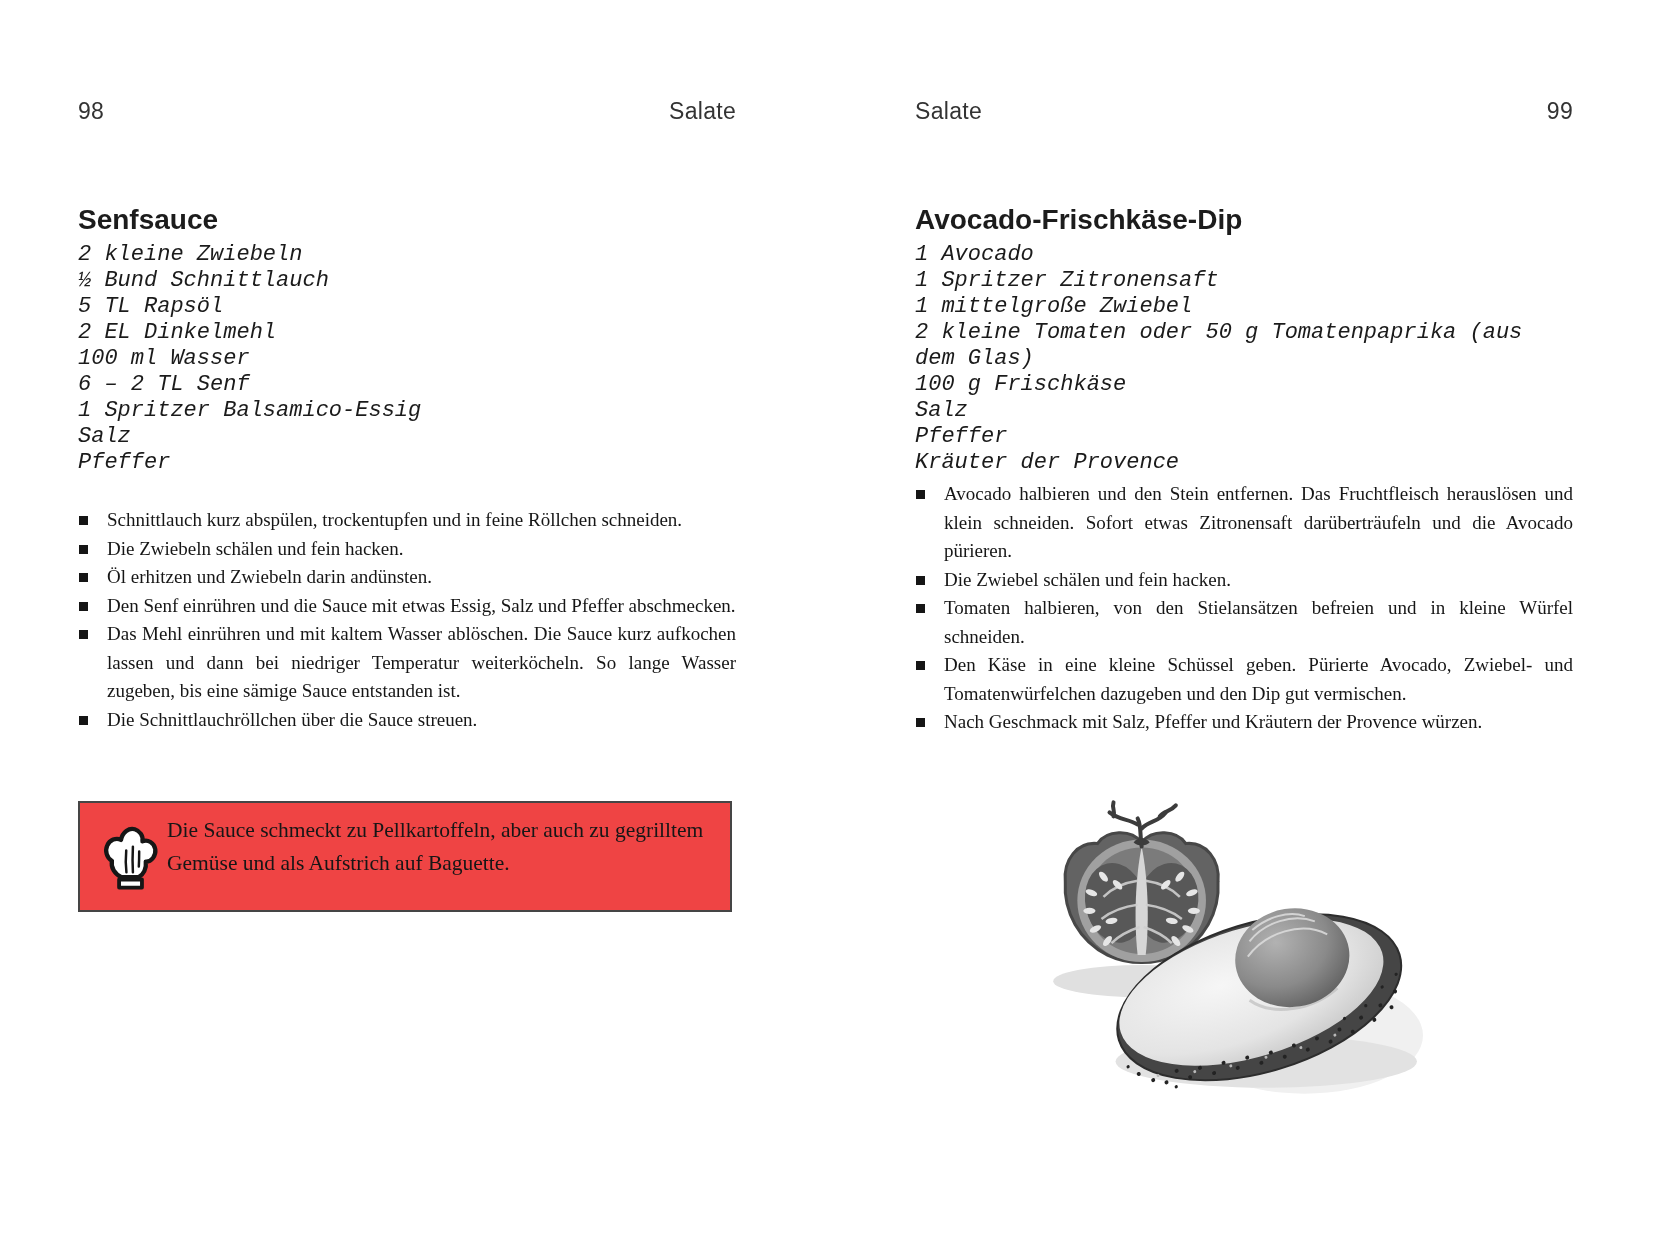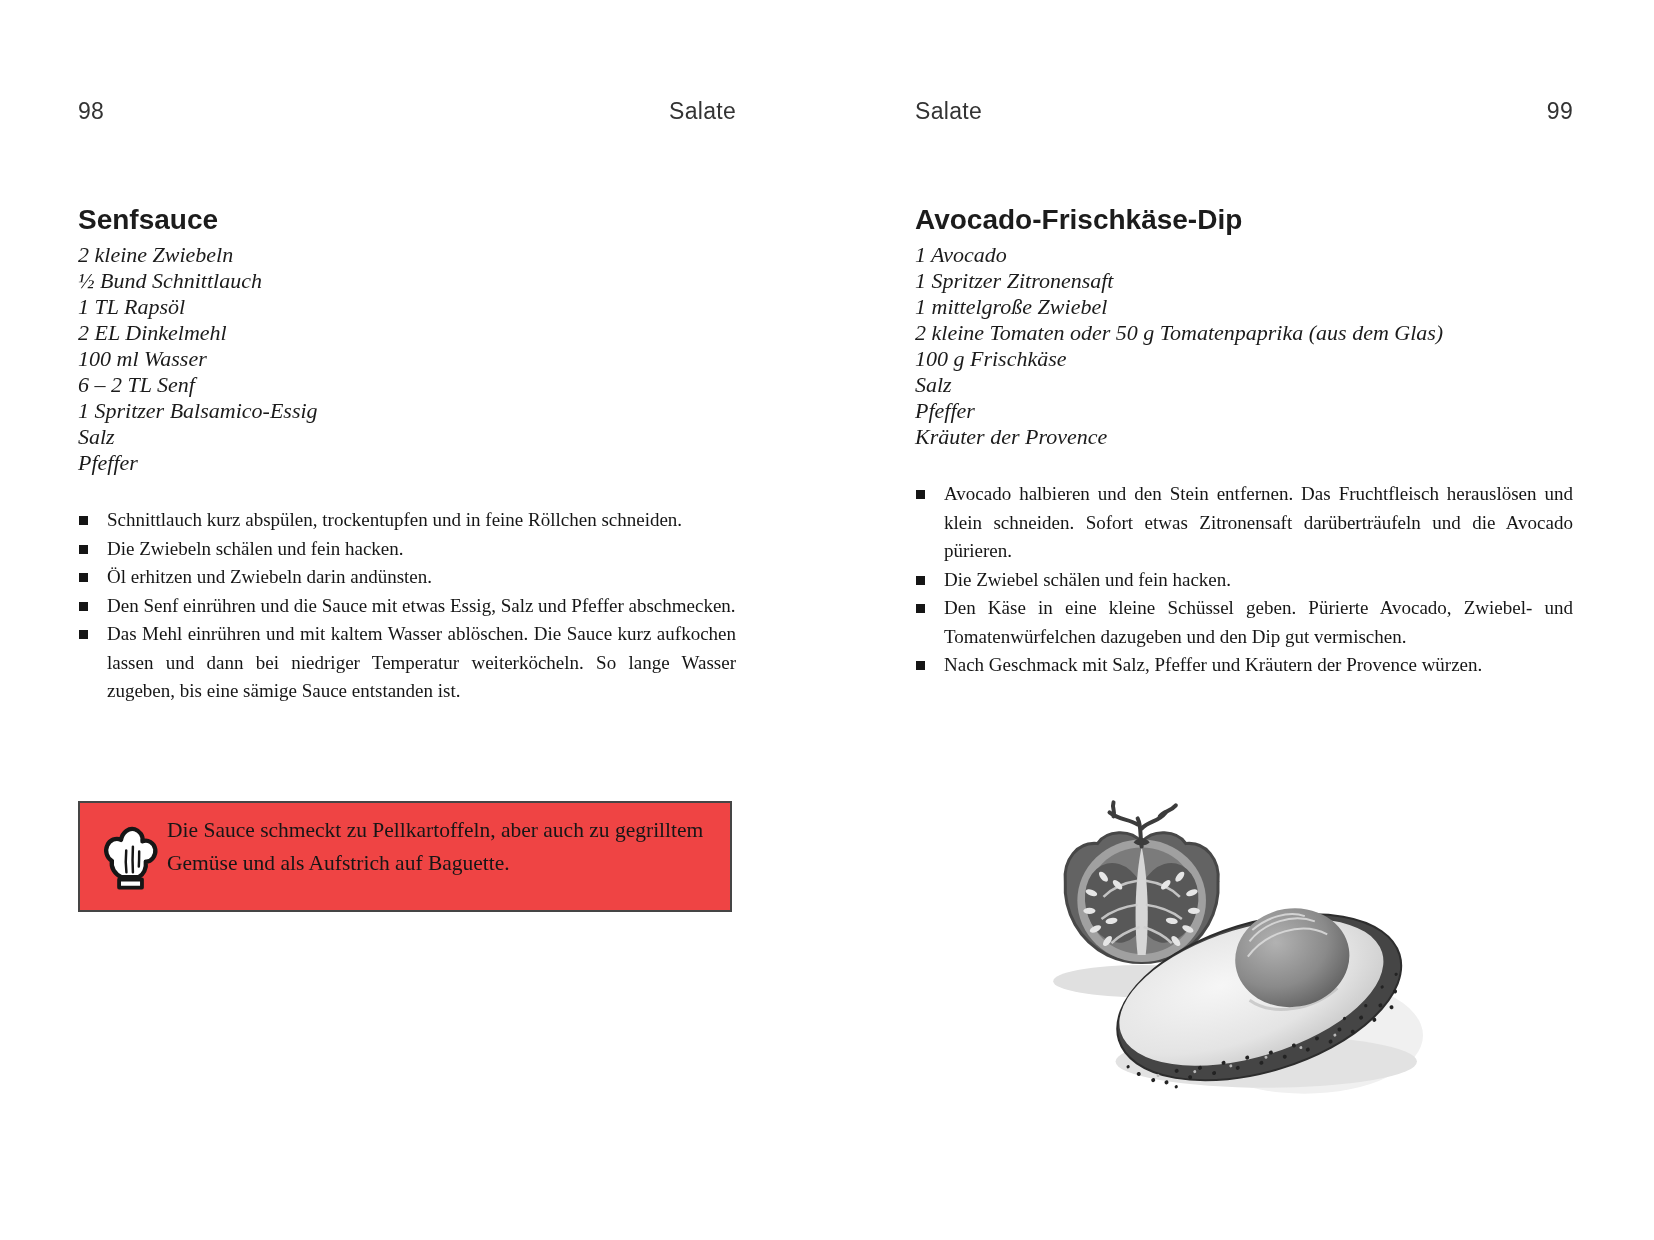--- a/index.html
+++ b/index.html
@@ -21,21 +21,21 @@
   }
 
   .recipe-title {
     position:absolute; left:0; top:164px; margin:0;
     font-family:"Liberation Sans", sans-serif;
     font-size:28px; font-weight:700; color:#1c1c1c;
   }
 
   .ingredients {
     position:absolute; left:0; top:202px; margin:0; padding:0; list-style:none;
-    font-style:italic; font-size:22px; line-height:26px; color:#1b1b1b;
+    font-style:italic; font-size:22px; line-height:26px; color:#1b1b1b;font-family:Liberation Mono, monospace;
   }
   .ingredient { margin:0; padding:0; }
 
   .steps {
     position:absolute; left:0; right:0; top:466px;
     margin:0; padding:0; list-style:none;
     font-size:19px; line-height:28.5px; color:#161616;
   }
   .page.right .steps { top:440px; }
   .step { position:relative; padding-left:29px; text-align:justify; margin:0; }
@@ -66,21 +66,21 @@
       <span class="folio">98</span>
       <span class="runhead">Salate</span>
     </header>
 
     <h2 class="recipe-title">Senfsauce</h2>
 
     <ul class="ingredients">
 
     <li class="ingredient">2 kleine Zwiebeln</li>
         <li class="ingredient">½ Bund Schnittlauch</li>
-        <li class="ingredient">1 TL Rapsöl</li>
+        <li class="ingredient">5 TL Rapsöl</li>
         <li class="ingredient">2 EL Dinkelmehl</li>
         <li class="ingredient">100 ml Wasser</li>
         <li class="ingredient">6 – 2 TL Senf</li>
         <li class="ingredient">1 Spritzer Balsamico-Essig</li>
         <li class="ingredient">Salz</li>
         <li class="ingredient">Pfeffer</li>
       </ul>
 
     <ul class="steps">
 
@@ -96,20 +96,24 @@
         <span class="bullet"></span>
         <span class="step-text">Öl erhitzen und Zwiebeln darin andünsten.</span>
       </li>
         <li class="step">
         <span class="bullet"></span>
         <span class="step-text">Den Senf einrühren und die Sauce mit etwas Essig, Salz und Pfeffer abschmecken.</span>
       </li>
         <li class="step">
         <span class="bullet"></span>
         <span class="step-text">Das Mehl einrühren und mit kaltem Wasser ablöschen. Die Sauce kurz aufkochen lassen und dann bei niedriger Temperatur weiterköcheln. So lange Wasser zugeben, bis eine sämige Sauce entstanden ist.</span>
+      </li>
+        <li class="step">
+        <span class="bullet"></span>
+        <span class="step-text">Die Schnittlauchröllchen über die Sauce streuen.</span>
       </li>
       </ul>
 
     <aside class="tip-box">
       <svg class="chef-hat" viewBox="0 0 60 84" aria-hidden="true">
         <g fill="#ffffff" stroke="#161616" stroke-width="4.5" stroke-linejoin="round" stroke-linecap="round">
           <path d="M20,61 C13,58 8.5,51 10,44 C4.5,41 2.5,33.5 5,28 C7.5,22 14.5,19 19.5,22 C21,13.5 28,9 34,10.8 C39.5,12.5 43,18 42,23.5 C47.5,21 54.5,25 55.5,31.8 C56.4,38.5 51.5,45 45.5,44.8 C46.5,52 43,58.5 38,61 Z"></path>
           <path d="M17.5,63.5 L41.5,63.5 L41.5,72 L17.5,72 Z" stroke-width="4"></path>
         </g>
         <g fill="none" stroke="#161616" stroke-width="2.6" stroke-linecap="round">
@@ -144,20 +148,24 @@
 
     <ul class="steps">
 
     <li class="step">
         <span class="bullet"></span>
         <span class="step-text">Avocado halbieren und den Stein entfernen. Das Fruchtfleisch herauslösen und klein schneiden. Sofort etwas Zitronensaft darüberträufeln und die Avocado pürieren.</span>
       </li>
         <li class="step">
         <span class="bullet"></span>
         <span class="step-text">Die Zwiebel schälen und fein hacken.</span>
+      </li>
+        <li class="step">
+        <span class="bullet"></span>
+        <span class="step-text">Tomaten halbieren, von den Stielansätzen befreien und in kleine Würfel schneiden.</span>
       </li>
         <li class="step">
         <span class="bullet"></span>
         <span class="step-text">Den Käse in eine kleine Schüssel geben. Pürierte Avocado, Zwiebel- und Tomatenwürfelchen dazugeben und den Dip gut vermischen.</span>
       </li>
         <li class="step">
         <span class="bullet"></span>
         <span class="step-text">Nach Geschmack mit Salz, Pfeffer und Kräutern der Provence würzen.</span>
       </li>
       </ul>

